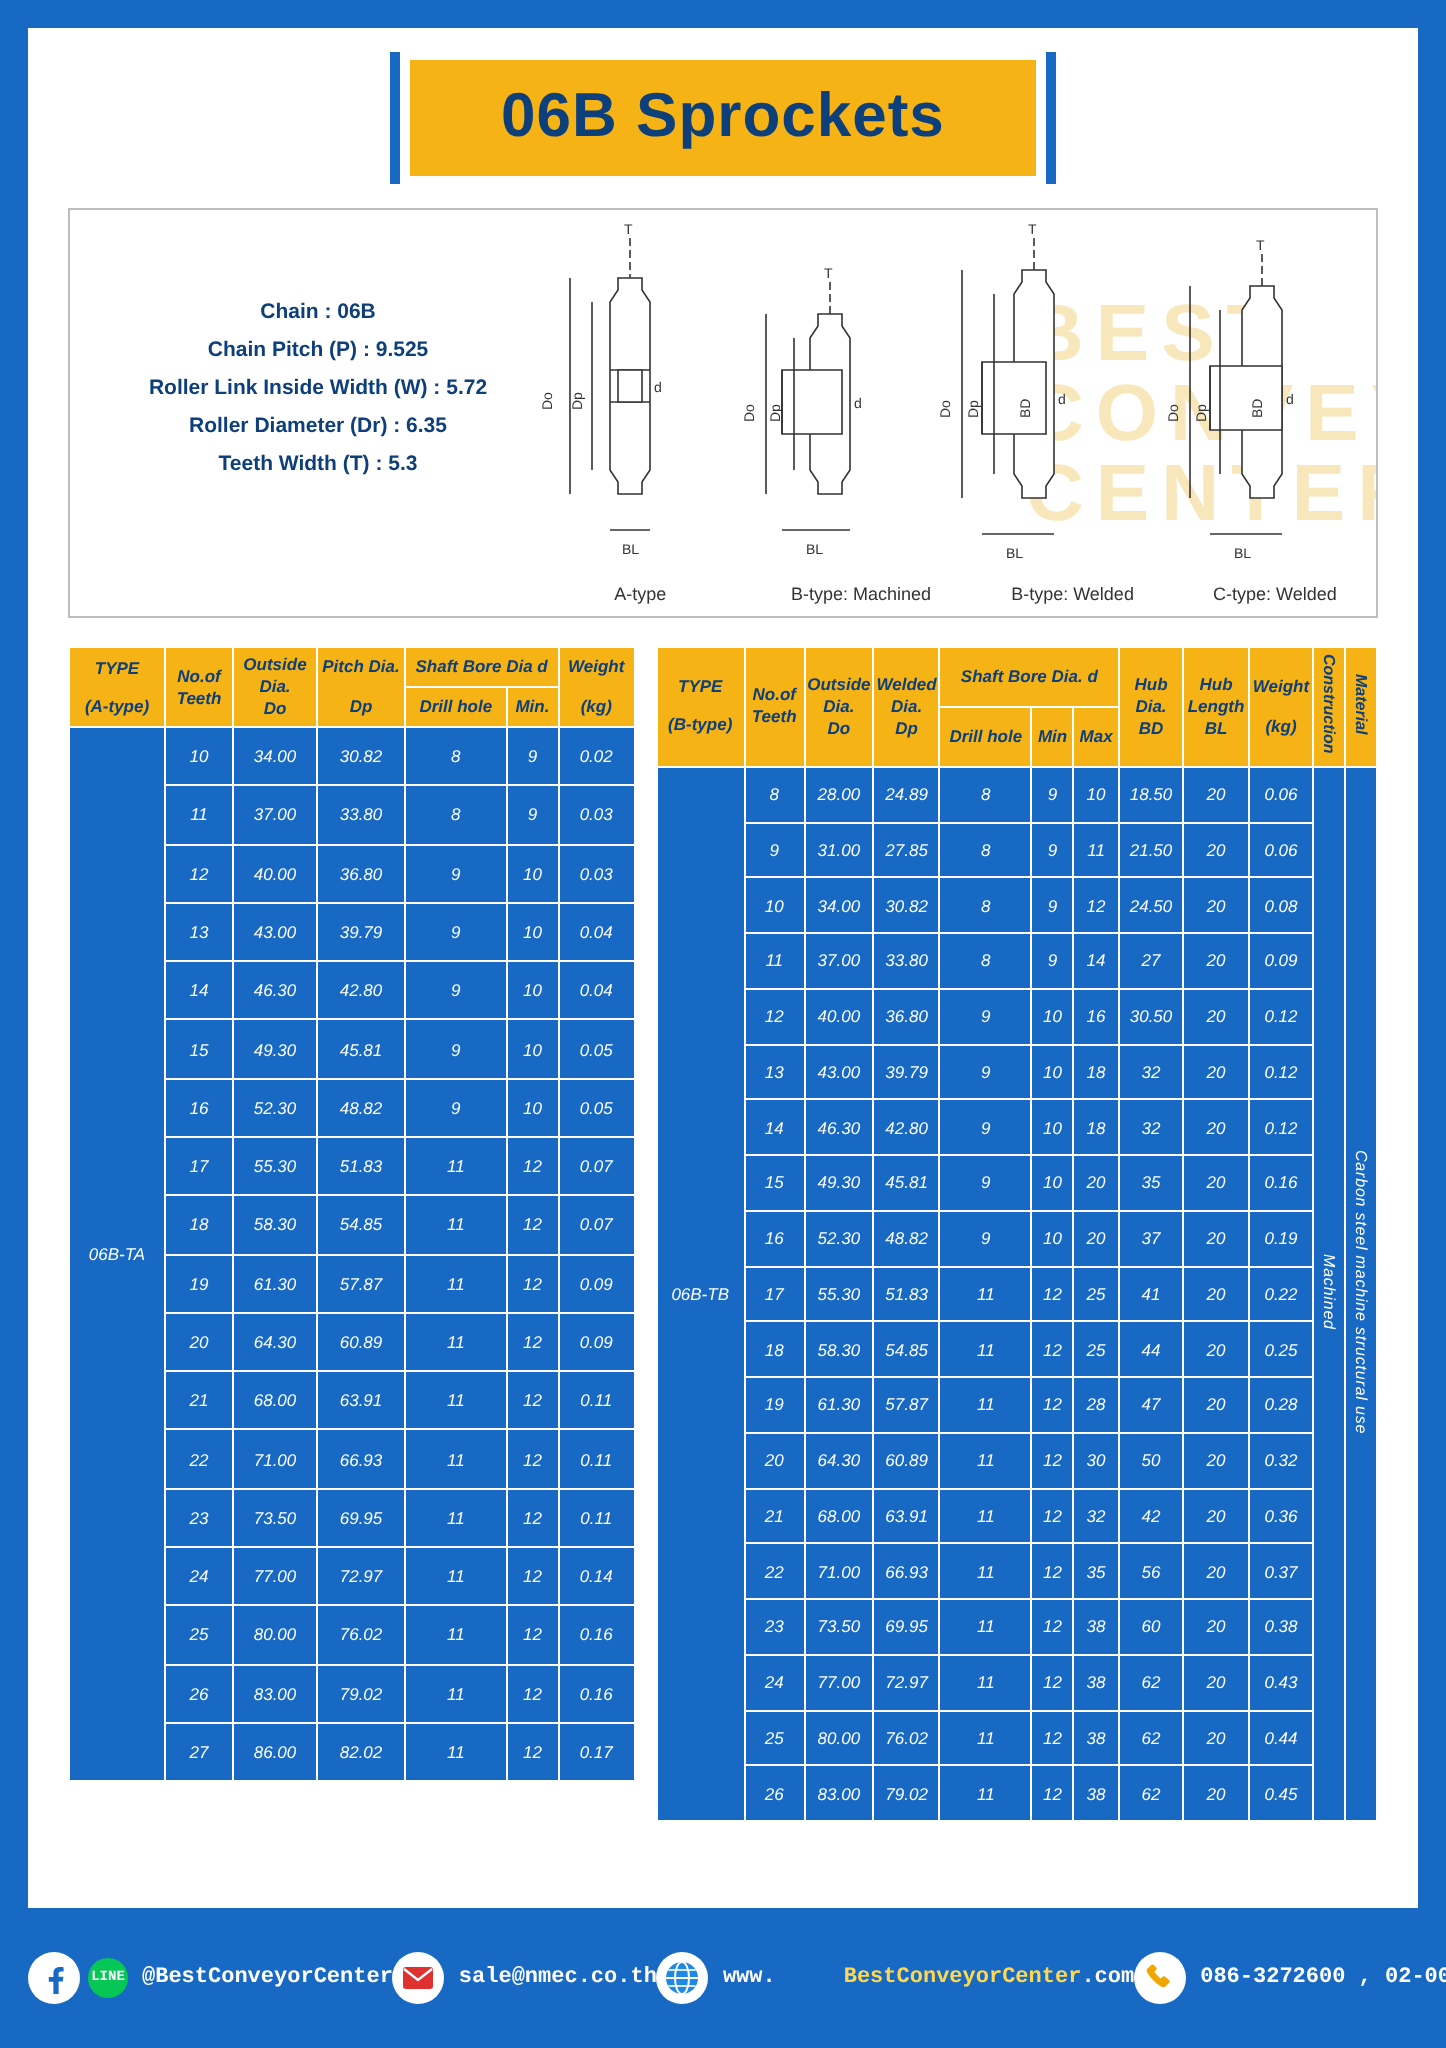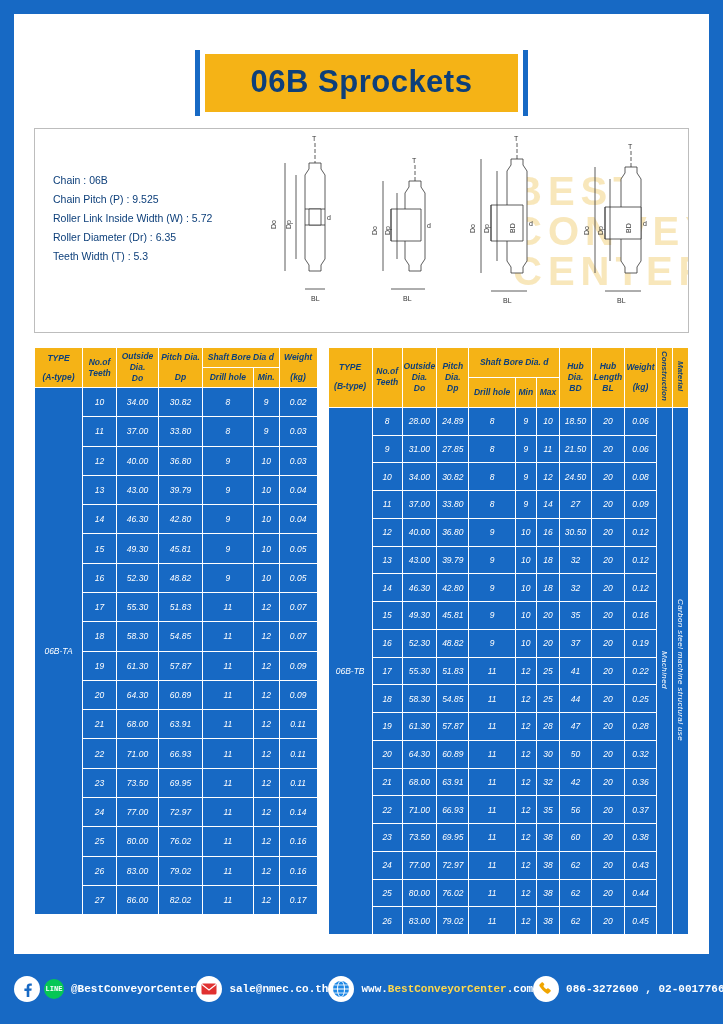--- a/index.html
+++ b/index.html
@@ -17,21 +17,21 @@
     height: 1024px;
     background: #1769c4;
     padding: 14px 14px 0 14px;
   }
   .white-card {
     position: relative;
     background: #ffffff;
     width: 695px;
     height: 940px;
     margin: 0 auto;
-    padding: 26px 12px;
+    padding: 2px 12px;
   }
   
   .title-wrap {
     display: flex;
     justify-content: center;
     margin-top: 14px;
   }
   .title-bar {
     background: #f5b316;
     padding: 10px 46px 12px 46px;
@@ -62,23 +62,24 @@
     display: flex;
     position: relative;
     background: #fff;
     overflow: hidden;
   }
   .spec-list {
     width: 230px;
     padding: 42px 0 0 18px;
     font-size: 10.5px;
     color: #0d3f7a;
-    font-weight: normal;
+    font-weight: bold;
     line-height: 19px;
     z-index: 2;
+    text-align: center;
   }
   .spec-list div { white-space: nowrap; }
   .diagrams {
     flex: 1;
     position: relative;
   }
   .wm {
     position: absolute;
     left: 248px;
     top: 42px;
@@ -195,21 +196,21 @@
     border-radius: 50%;
     background: #06c755;
     color: #fff;
     font-size: 7px;
     display: flex; align-items: center; justify-content: center;
     font-weight: bold;
     flex: none;
   }
   .fb-wrap { display:flex; align-items:center; gap:4px; }
   .f-text { white-space: nowrap; }
-  .f-text b { color: #ffd84d; }
+  .f-text b { color: #ffd84d; margin-left: 34px; }
 </style>
 </head>
 <body>
 
 <div class="page">
   <div class="white-card">
 
     <div class="title-wrap">
       <div class="title-bar">
         <div class="title-text">06B Sprockets</div>
@@ -278,20 +279,26 @@
             <line x1="330" y1="38" x2="330" y2="144"></line>
             <text x="324" y="106" font-size="7" fill="#333" stroke="none" transform="rotate(-90 324 106)">Do</text>
             <line x1="345" y1="50" x2="345" y2="132"></line>
             <text x="338" y="106" font-size="7" fill="#333" stroke="none" transform="rotate(-90 338 106)">Dp</text>
             <text x="378" y="97" font-size="7" fill="#333" stroke="none">d</text>
             <text x="366" y="104" font-size="7" fill="#333" stroke="none" transform="rotate(-90 366 104)">BD</text>
             <line x1="340" y1="162" x2="376" y2="162"></line>
             <text x="352" y="174" font-size="7" fill="#333" stroke="none">BL</text>
           </g>
         </svg>
+        <div class="dia-labels">
+          <span>A-type</span>
+          <span>B-type: Machined</span>
+          <span>B-type: Welded</span>
+          <span>C-type: Welded</span>
+        </div>
       </div>
     </div>
 
     <div class="tables">
 
       <table class="tbl-a">
         <thead>
           <tr>
             <th rowspan="2" style="width:48px">
               <div>TYPE</div>
@@ -480,21 +487,21 @@
             <th rowspan="2" style="width:30px">
               <div>No.of</div>
               <div>Teeth</div>
             </th>
             <th rowspan="2" style="width:34px">
               <div>Outside</div>
               <div>Dia.</div>
               <div>Do</div>
             </th>
             <th rowspan="2" style="width:32px">
-              <div>Pitch</div>
+              <div>Welded</div>
               <div>Dia.</div>
               <div>Dp</div>
             </th>
             <th colspan="3" style="width:84px">Shaft Bore Dia. d</th>
             <th rowspan="2" style="width:32px">
               <div>Hub</div>
               <div>Dia.</div>
               <div>BD</div>
             </th>
             <th rowspan="2" style="width:33px">

